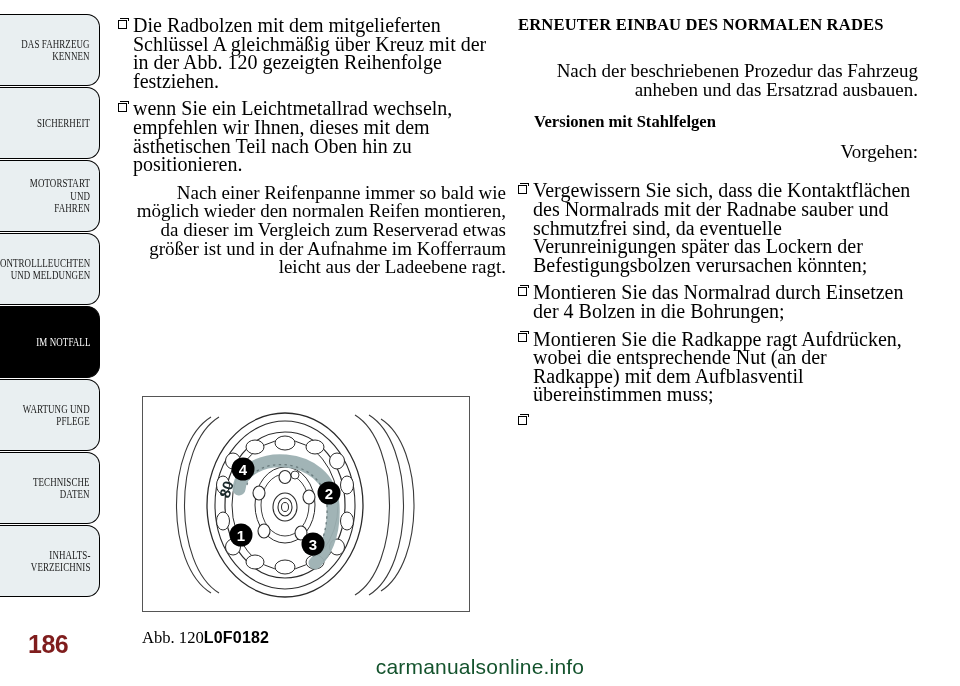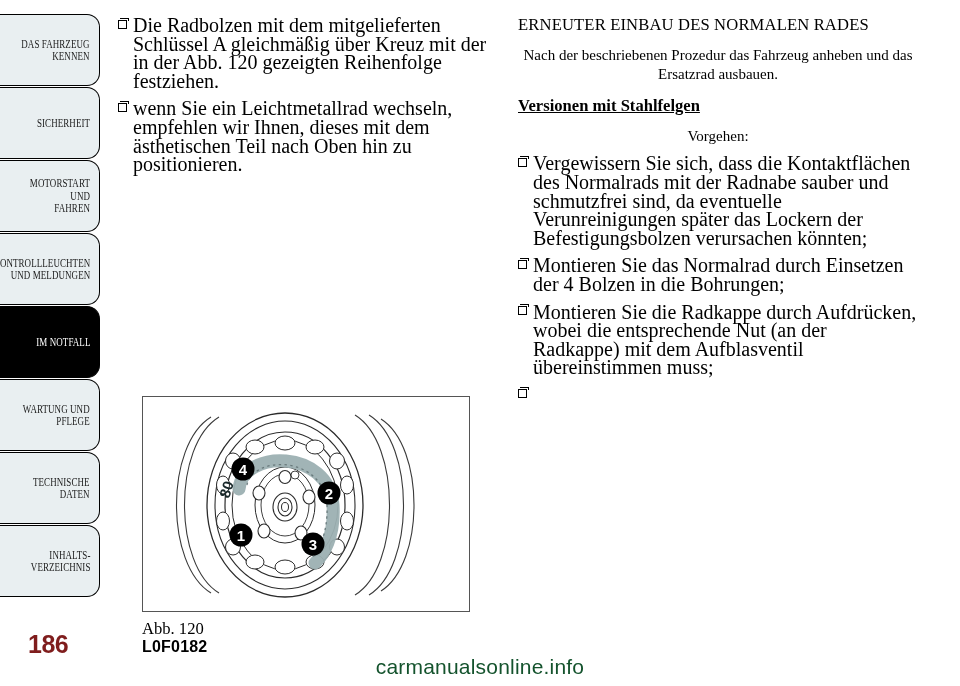--- a/index.html
+++ b/index.html
@@ -73,39 +73,38 @@
   .column {
     position: absolute;
     top: 16px;
     width: 385px;
   }
   #col-left  { left: 118px; width: 388px; }
   #col-right { left: 518px; width: 400px; }
 
   p.body {
     margin: 0 0 11px 0;
-    font-size: 15px;
+    font-size: 19px;
     line-height: 18.6px;
-    text-align: center;
-  }
-  p.body.tight { margin-bottom: 9px; }
+    text-align: right;
+  }
+  p.body.tight { margin-bottom: 20px; }
 
   h1.section-title {
-    margin: 0 0 12px 0;
+    margin: 0 0 28px 0;
     font-size: 16.6px;
     line-height: 18.2px;
-    font-weight: normal;
+    font-weight: bold;
     letter-spacing: 0.15px;
   }
   h2.sub-title {
-    margin: 14px 0 11px 0;
+    margin: 14px 0 11px 16px;
     font-size: 16.6px;
     line-height: 18.4px;
     font-weight: bold;
-    text-decoration: underline;
   }
 
   ul.bullets {
     list-style: none;
     margin: 0 0 10px 0;
     padding: 0;
   }
   ul.bullets li {
     position: relative;
     padding-left: 15px;
@@ -149,22 +148,21 @@
     box-sizing: border-box;
     border: 1.4px solid #555555;
     background: #ffffff;
     position: relative;
     overflow: hidden;
   }
   #figure-caption-row {
     display: flex;
     align-items: baseline;
     justify-content: flex-start;
-    margin-top: 8px;
-    flex-direction: column;
+    margin-top: 17px;
   }
   #figure-caption {
     font-size: 16.6px;
     line-height: 18px;
   }
   #figure-code {
     font-family: "Liberation Sans", "DejaVu Sans", sans-serif;
     font-size: 16px;
     font-weight: bold;
     letter-spacing: 0.2px;
@@ -226,39 +224,40 @@
   <ul class="bullets">
     <li>
       <span class="bullet-glyph"></span>
       <span>Die Radbolzen mit dem mitgelieferten Schlüssel A gleichmäßig über Kreuz mit der in der Abb. 120 gezeigten Reihenfolge festziehen.</span>
     </li>
     <li>
       <span class="bullet-glyph"></span>
       <span>wenn Sie ein Leichtmetallrad wechseln, empfehlen wir Ihnen, dieses mit dem ästhetischen Teil nach Oben hin zu positionieren.</span>
     </li>
   </ul>
+  <p class="body">Nach einer Reifenpanne immer so bald wie möglich wieder den normalen Reifen montieren, da dieser im Vergleich zum Reserverad etwas größer ist und in der Aufnahme im Kofferraum leicht aus der Ladeebene ragt.</p>
 </div>
 
 <div class="column" id="col-right">
   <h1 class="section-title">ERNEUTER EINBAU DES NORMALEN RADES</h1>
   <p class="body">Nach der beschriebenen Prozedur das Fahrzeug anheben und das Ersatzrad ausbauen.</p>
   <h2 class="sub-title">Versionen mit Stahlfelgen</h2>
   <p class="body tight">Vorgehen:</p>
   <ul class="bullets">
     <li>
       <span class="bullet-glyph"></span>
       <span>Vergewissern Sie sich, dass die Kontaktflächen des Normalrads mit der Radnabe sauber und schmutzfrei sind, da eventuelle Verunreinigungen später das Lockern der Befestigungsbolzen verursachen könnten;</span>
     </li>
     <li>
       <span class="bullet-glyph"></span>
       <span>Montieren Sie das Normalrad durch Einsetzen der 4 Bolzen in die Bohrungen;</span>
     </li>
     <li>
       <span class="bullet-glyph"></span>
-      <span>Montieren Sie die Radkappe durch Aufdrücken, wobei die entsprechende Nut (an der Radkappe) mit dem Aufblasventil übereinstimmen muss;</span>
+      <span>Montieren Sie die Radkappe ragt Aufdrücken, wobei die entsprechende Nut (an der Radkappe) mit dem Aufblasventil übereinstimmen muss;</span>
     </li>
     <li>
       <span class="bullet-glyph"></span>
     </li>
     <li>
       <span class="bullet-glyph"></span>
     </li>
   </ul>
 </div>
 

